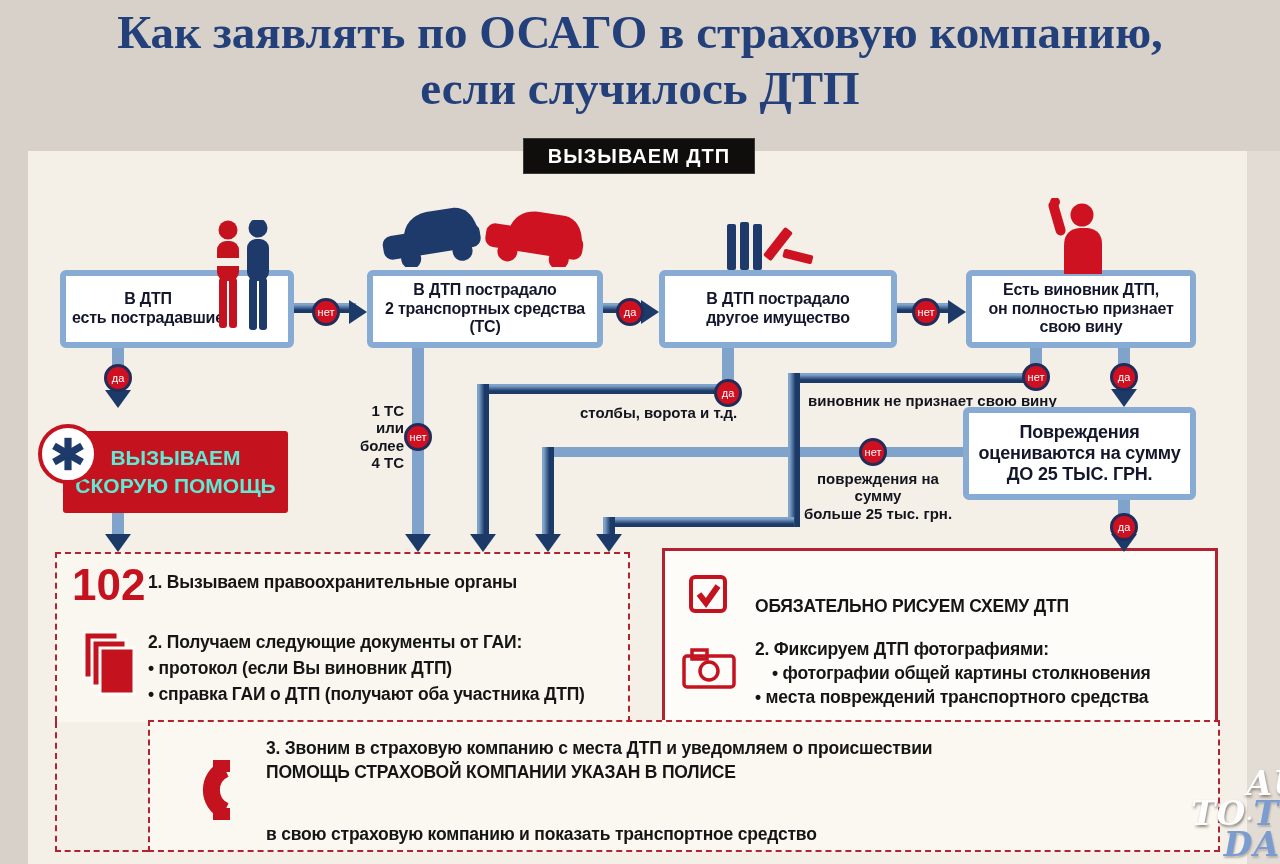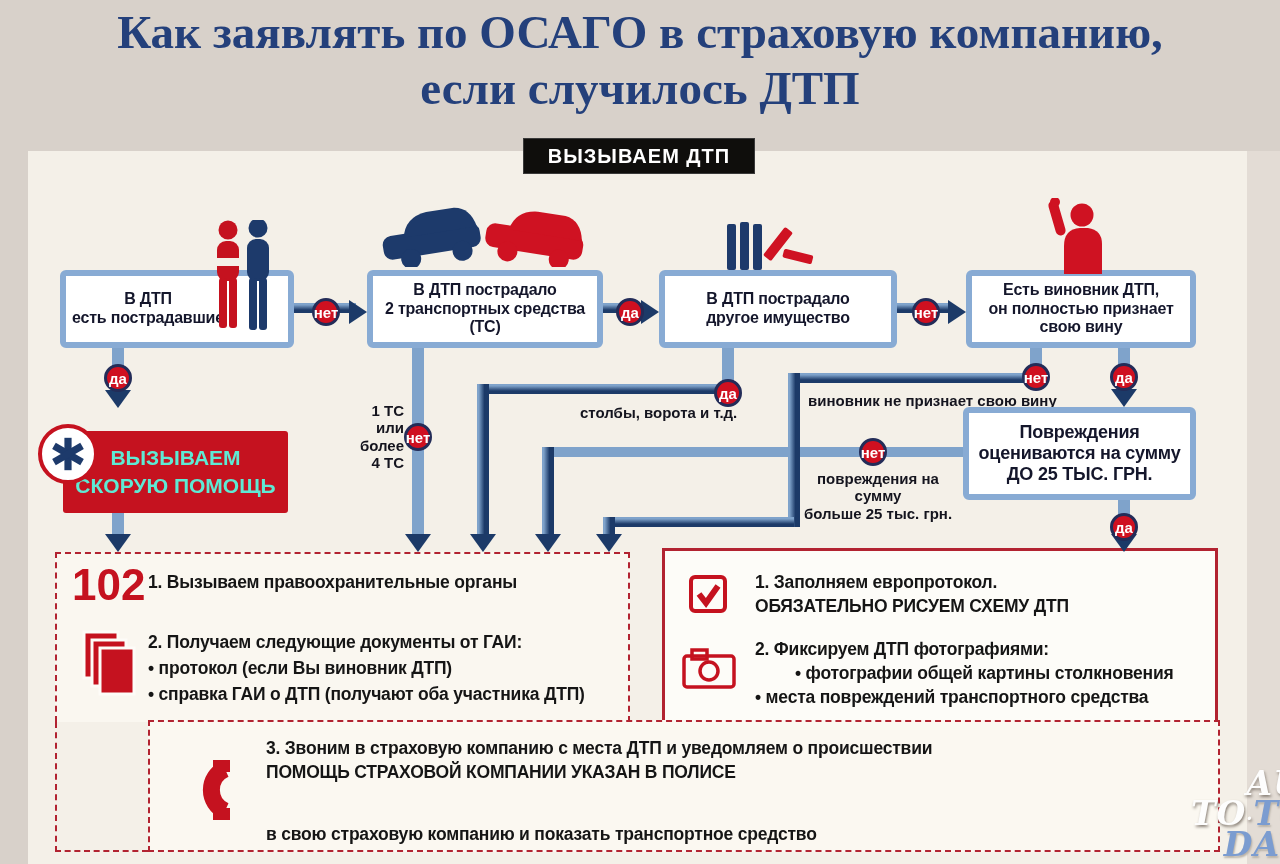--- a/index.html
+++ b/index.html
@@ -29,22 +29,22 @@
   
   .ln{position:absolute;z-index:5;}
   .nav-h{background:linear-gradient(to bottom,#7fa3cb 18%,#1c3a68 70%);}
   .nav-v{background:linear-gradient(to right,#7fa3cb 14%,#1c3a68 62%);}
   .lt{background:#7fa3cb;}
   .ah-d{position:absolute;width:0;height:0;border-left:13px solid transparent;
         border-right:13px solid transparent;border-top:18px solid #1c3a68;z-index:14;}
   .ah-r{position:absolute;width:0;height:0;border-top:12px solid transparent;
         border-bottom:12px solid transparent;border-left:18px solid #1c3a68;z-index:14;}
   .cir{position:absolute;width:28px;height:28px;border-radius:50%;background:#cf1020;
-       border:3px solid #232c58;box-sizing:border-box;color:#fff;font-weight:bold;
-       font-size:15px;display:flex;align-items:center;justify-content:center;z-index:15;}
+       border:3px solid #232c58;box-sizing:border-box;color:#fff;font-weight:normal;
+       font-size:11px;display:flex;align-items:center;justify-content:center;z-index:15;}
   .elabel{position:absolute;font-weight:bold;color:#14141e;font-size:15px;line-height:1.16;
           z-index:9;}
   
   .dash{position:absolute;box-sizing:border-box;z-index:2;}
   .pA{left:55px;top:552px;width:575px;height:170px;background:#faf7f0;
       border:2px dashed #b22331;border-bottom:none;}
   .pA2{left:55px;top:722px;width:93px;height:130px;border:2px dashed #b22331;
        border-top:none;border-right:none;}
   .pB{left:148px;top:720px;width:1072px;height:132px;background:#fbf8f1;
       border:2px dashed #b22331;}
@@ -264,24 +264,23 @@
       <path d="M11 20 l7 9 l12 -17" fill="none" stroke="#c5121f" stroke-width="6"></path>
     </svg>
   </div>
   <div class="icon" style="left:682px;top:648px">
     <svg width="54" height="42" viewBox="0 0 54 42">
       <rect x="10" y="2" width="15" height="9" fill="none" stroke="#c5121f" stroke-width="3.5"></rect>
       <rect x="2" y="8" width="50" height="31" rx="3" fill="none" stroke="#c5121f" stroke-width="3.5"></rect>
       <circle cx="27" cy="23" r="9" fill="none" stroke="#c5121f" stroke-width="3.5"></circle>
     </svg>
   </div>
-  <div class="ptext" style="left:755px;top:572px">1. Заполняем европротокол.</div>
   <div class="ptext" style="left:755px;top:596px">ОБЯЗАТЕЛЬНО РИСУЕМ СХЕМУ ДТП</div>
   <div class="ptext" style="left:755px;top:639px">2. Фиксируем ДТП фотографиями:</div>
-  <div class="ptext" style="left:795px;top:663px">• фотографии общей картины столкновения</div>
+  <div class="ptext" style="left:772px;top:663px">• фотографии общей картины столкновения</div>
   <div class="ptext" style="left:755px;top:687px">• места повреждений транспортного средства</div>
 
   <div class="icon" style="left:185px;top:758px">
     <svg width="48" height="64" viewBox="0 0 48 64">
       <path d="M40 11 A23 23 0 0 0 40 53" fill="none" stroke="#c5121f" stroke-width="17"></path>
       <rect x="28" y="2" width="17" height="12" fill="#c5121f"></rect>
       <rect x="28" y="50" width="17" height="12" fill="#c5121f"></rect>
     </svg>
   </div>
   <div class="ptext" style="left:266px;top:738px">3. Звоним в страховую компанию с места ДТП и уведомляем о происшествии</div>

